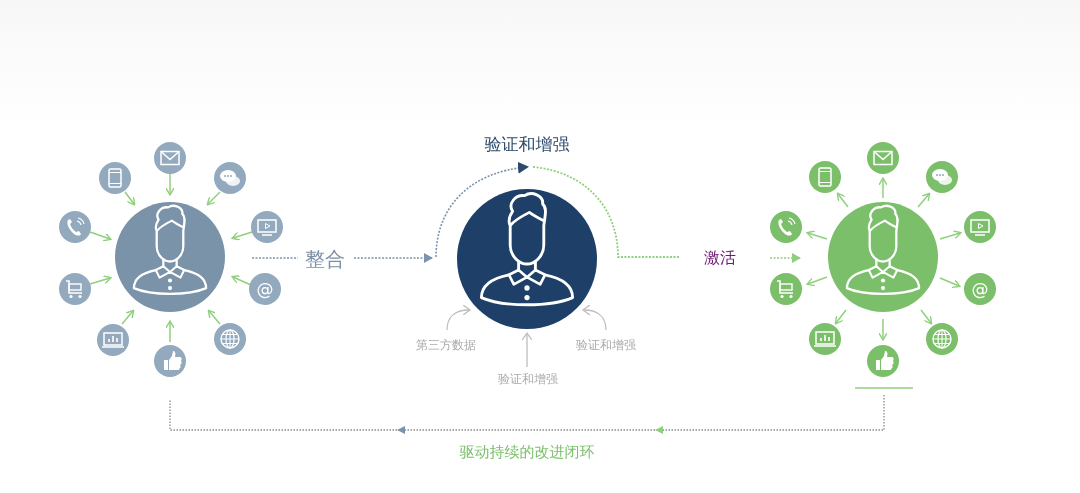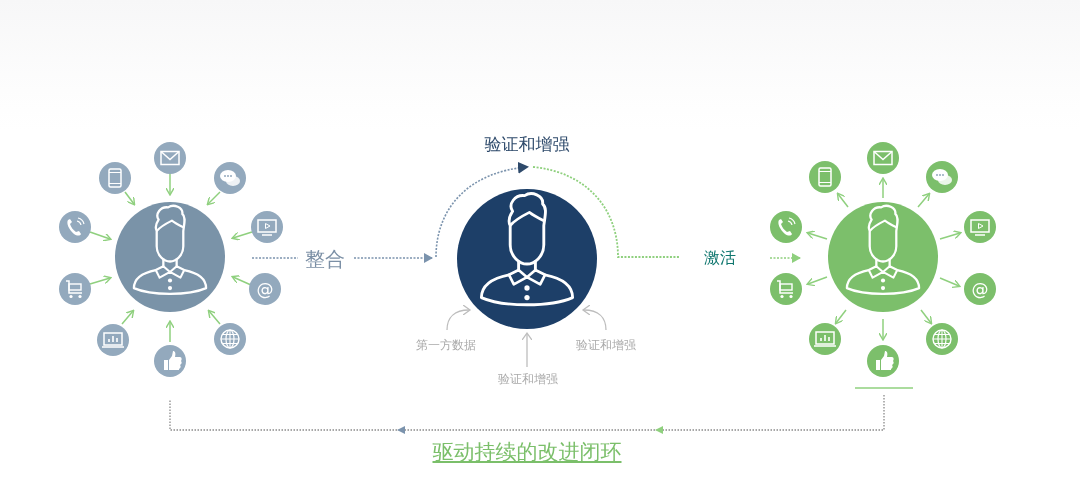--- a/index.html
+++ b/index.html
@@ -3,23 +3,23 @@
 <meta charset="utf-8">
 <style>
   html,body{margin:0;padding:0;}
   body{width:1080px;height:493px;overflow:hidden;position:relative;
     background:linear-gradient(#f7f7f8 0px,#fdfdfd 90px,#ffffff 130px);
     font-family:"DejaVu Sans","Liberation Sans",sans-serif;}
   .stage{position:absolute;left:0;top:12px;width:1080px;height:493px;}
   .lbl{position:absolute;white-space:nowrap;transform:translate(-50%,-50%);}
   .title{font-size:17px;color:#2e4a6b;}
   .flow-gray{font-size:20px;color:#7b8fa5;}
-  .flow-green{font-size:16px;color:#0f766e;}
+  .flow-green{font-size:16px;color:#701a75;}
   .src{font-size:12px;color:#a9a9a9;}
-  .loop{font-size:21px;color:#7bbf6a;text-decoration:underline;}
+  .loop{font-size:15px;color:#7bbf6a;}
   svg{position:absolute;left:0;top:0;}
 </style>
 </head>
 <body>
 
 <div class="stage">
 <svg width="1080" height="493" viewBox="0 0 1080 493">
   <defs>
     <marker id="ag" markerWidth="8" markerHeight="8" refX="6" refY="4" orient="auto" markerUnits="userSpaceOnUse">
       <path d="M0,0 L7,4 L0,8" fill="none" stroke="#8fd07e" stroke-width="1.4"></path>
@@ -198,17 +198,17 @@
   <g fill="none" stroke="#8a8a8a" stroke-width="1.3" stroke-dasharray="1.5,1.5">
     <path d="M884,383 L884,418 L170,418 L170,388"></path>
   </g>
   <path d="M655,418 L663,414 L663,422 Z" fill="#8fd07e"></path>
   <path d="M397,418 L405,414 L405,422 Z" fill="#7b93ad"></path>
 </svg>
 
 <div class="lbl title" style="left:527px;top:132px;">验证和增强</div>
 <div class="lbl flow-gray" style="left:325px;top:247px;">整合</div>
 <div class="lbl flow-green" style="left:720px;top:246px;">激活</div>
-<div class="lbl src" style="left:446px;top:333px;">第一方数据</div>
+<div class="lbl src" style="left:446px;top:333px;">第三方数据</div>
 <div class="lbl src" style="left:528px;top:367px;">验证和增强</div>
 <div class="lbl src" style="left:606px;top:333px;">验证和增强</div>
 <div class="lbl loop" style="left:527px;top:440px;">驱动持续的改进闭环</div>
 </div>
 
 </body></html>

